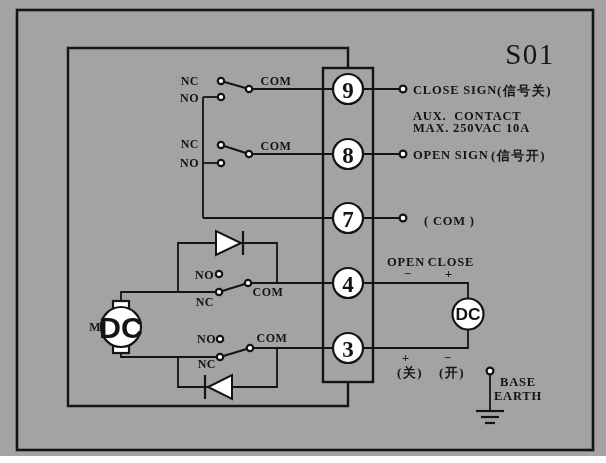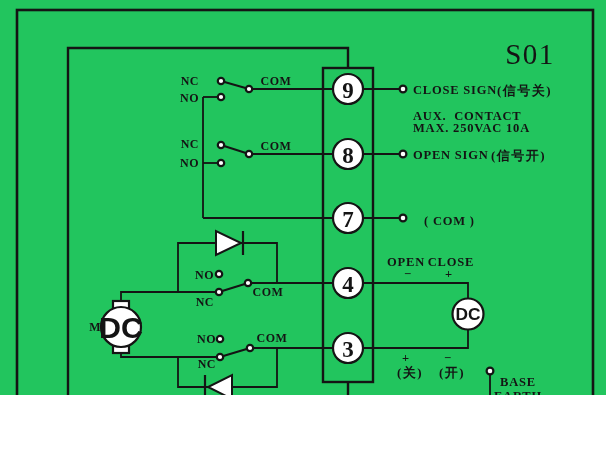--- a/index.html
+++ b/index.html
@@ -1,16 +1,16 @@
 <!DOCTYPE html>
 <html><head>
 <meta charset="utf-8">
 <style>
   html,body{margin:0;padding:0;background:#ffffff;}
-  .page{width:606px;height:395px;background:#22c55e;position:relative;overflow:hidden;}
+  .page{width:606px;height:456px;background:#a3a3a3;position:relative;overflow:hidden;}
   svg{display:block;}
   .wire{stroke:#141414;stroke-width:1.8;fill:none;}
   .frame{stroke:#141414;stroke-width:2.4;fill:none;}
   .outer{stroke:#141414;stroke-width:2.6;fill:none;}
   .arm{stroke:#141414;stroke-width:2;fill:none;}
   .dot{stroke:#141414;stroke-width:2.2;fill:#ffffff;}
   .comp{stroke:#141414;stroke-width:2.2;fill:#ffffff;}
   .tri{stroke:#141414;stroke-width:2;fill:#ffffff;}
   .bar{stroke:#141414;stroke-width:2.2;fill:none;}
   text{fill:#141414;font-family:"Liberation Serif",serif;font-weight:bold;}

